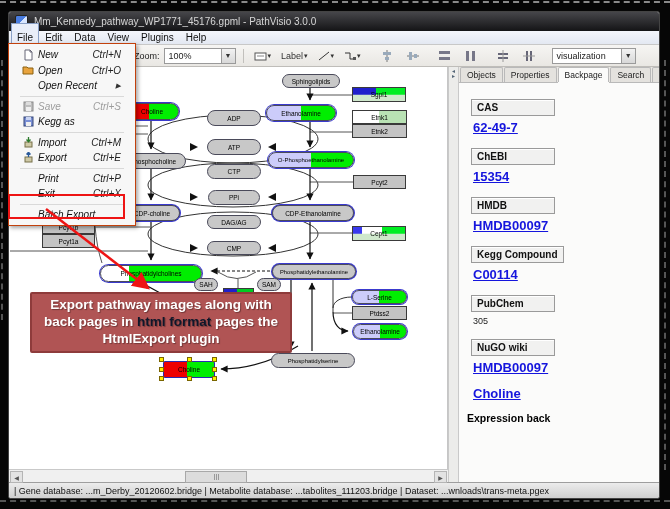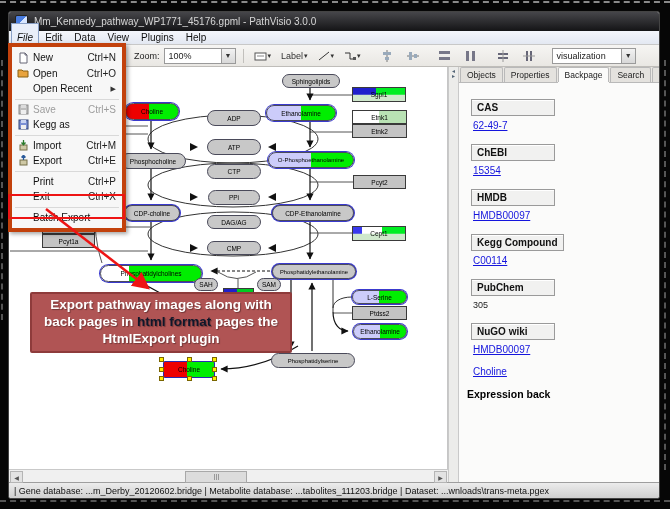--- a/index.html
+++ b/index.html
@@ -11,21 +11,21 @@
   
   #appwin{position:absolute;left:8px;top:11px;width:650px;height:486px;background:#f0efed;
           border:1px solid #444;border-radius:3px;overflow:hidden;display:flex;flex-direction:column;}
   #titlebar{height:19px;background:linear-gradient(#46464a,#141416);display:flex;align-items:center;
             padding:0 6px;color:#d6d6d6;font-size:10px;flex:0 0 auto;}
   #titlebar .appicon{width:11px;height:11px;margin-right:6px;border-radius:2px;
       background:linear-gradient(135deg,#4a7de0 0 50%,#d8e6ff 50% 100%);border:1px solid #222;}
   #menubar{height:13px;background:linear-gradient(#f4f6fb,#e3e8f2);display:flex;align-items:center;
            font-size:10px;color:#111;border-bottom:1px solid #c8c8c8;flex:0 0 auto;padding-left:2px;}
   .menu-item{padding:4px 6px;height:13px;display:flex;align-items:center;}
-  .menu-item.open{background:#e9eef9;border:1px solid #8aa0c6;padding:7px 5px;font-style:italic;}
+  .menu-item.open{background:#e9eef9;border:1px solid #8aa0c6;padding:7px 5px;}
   #toolbar{height:21px;background:linear-gradient(#f6f5f3,#e9e7e3);border-bottom:1px solid #bfbdb9;
            display:flex;align-items:center;font-size:9px;color:#222;flex:0 0 auto;padding-left:125px;gap:4px;}
   .combo{background:#fff;border:1px solid #9a9a9a;height:14px;display:flex;align-items:center;
          font-size:9px;padding-left:4px;position:relative;}
   .combo .caret{margin-left:auto;width:13px;height:100%;background:linear-gradient(#f2f2f2,#d8d8d8);
          border-left:1px solid #9a9a9a;display:flex;align-items:center;justify-content:center;font-size:7px;color:#333;}
   .tbtn{height:16px;min-width:16px;display:flex;align-items:center;justify-content:center;gap:1px;
         border:1px solid transparent;border-radius:2px;padding:0 2px;color:#333;}
   .tsep{width:1px;height:14px;background:#c2c0bc;margin:0 3px;}
   .caret-sm{font-size:7px;color:#333;}
@@ -50,21 +50,21 @@
   #sidepanel{width:200px;flex:0 0 auto;background:#fbfbfa;display:flex;flex-direction:column;min-height:0;}
   #tabsrow{display:flex;height:15px;background:#e9e7e3;border-bottom:1px solid #b9b9b9;font-size:8.5px;flex:0 0 auto;}
   .tab{padding:1px 6px;border:1px solid #b9b9b9;border-bottom:none;background:#e4e2de;display:flex;align-items:center;
        border-radius:2px 2px 0 0;margin-left:1px;color:#222;}
   .tab.active{background:#fbfbfa;position:relative;top:0;font-weight:normal;box-shadow:0 1px 0 #fbfbfa;}
   #panelbody{flex:1 1 auto;overflow:hidden;padding:14px 0 0 12px;}
   #bp-heading{color:#1a60c8;font-weight:bold;font-size:11px;margin-bottom:22px;}
   .bp-section{margin-bottom:11px;}
   .bp-header{display:inline-block;min-width:72px;background:#f1f1f0;border:1px solid #9a9a9a;
              box-shadow:inset 0 1px 0 #fff;padding:2px 5px;font-size:10px;font-weight:bold;color:#111;}
-  .bp-link{display:block;margin:4px 0 0 2px;font-size:10px;font-weight:normal;color:#1515dd;text-decoration:underline;}
+  .bp-link{display:block;margin:4px 0 0 2px;font-size:13px;font-weight:bold;color:#1515dd;text-decoration:underline;}
   .bp-value{display:block;margin:4px 0 0 2px;font-size:9px;color:#222;}
   #bp-footer{font-weight:bold;font-size:10.5px;color:#000;margin-top:4px;margin-left:-4px;}
 
   
   .node{position:absolute;display:flex;align-items:center;justify-content:center;font-size:6.5px;
         color:#000;white-space:nowrap;overflow:hidden;box-sizing:border-box;}
   .pill{border-radius:9px;border:1px solid #4a4a5a;background:#c8c8c8;}
   .blue-rim{box-shadow:0 0 0 1px #3a3ace;}
   .fill-redgreen{background:linear-gradient(90deg,#ee0000 0 45%,#00ee00 45% 100%);}
   .fill-lavgreen{background:linear-gradient(90deg,#ccccfa 0 50%,#00ee00 50% 100%);}
@@ -72,22 +72,22 @@
   .gbox{border:1px solid #3a3a3a;background:#c4c4c4;}
   .g-sgpl1{background-image:linear-gradient(90deg,#2020cc 0 45%,#00ee22 45% 100%);
            background-size:100% 52%;background-repeat:no-repeat;background-color:#cfe8cc;}
   .g-etnk1{background:linear-gradient(90deg,#ffffff 0 50%,#b9e2b4 50% 100%);}
   .g-cept1{background-image:linear-gradient(90deg,#3a3aee 0 18%,#ffffff 18% 55%,#00ee22 55% 100%);
            background-size:100% 52%;background-repeat:no-repeat;background-color:#cfe8cc;}
   .g-hidden{background:linear-gradient(90deg,#2020cc 0 45%,#00cc22 45% 100%);}
   .handle{position:absolute;width:5px;height:5px;background:#ffee00;border:1px solid #7a6600;box-sizing:border-box;}
 
   
-  #filemenu{position:absolute;left:8px;top:43px;width:110px;background:#f7f7f7;border:4px solid #c2410c;
-            box-shadow:2px 2px 4px rgba(0,0,0,.35);z-index:20;font-size:10px;color:#111;padding:3px 0;}
+  #filemenu{position:absolute;left:8px;top:43px;width:110px;background:#f7f7f7;border:1px solid #c2410c;
+            box-shadow:2px 2px 4px rgba(0,0,0,.35);z-index:20;font-size:10px;color:#111;padding:3px 8px;font-style:italic;}
   .fm-item{height:15.5px;display:flex;align-items:center;padding:0 6px 0 4px;}
   .fm-item .fm-icon{width:14px;flex:0 0 auto;display:flex;align-items:center;justify-content:center;}
   .fm-item .fm-label{margin-left:3px;}
   .fm-item .fm-short{margin-left:auto;color:#222;}
   .fm-item.disabled .fm-label,.fm-item.disabled .fm-short{color:#9d9d9d;}
   .fm-sep{height:1px;background:#d9d9d9;margin:2px 3px;}
   .fm-sub{margin-left:auto;font-size:7px;color:#333;}
   #redbox{position:absolute;left:8px;top:194px;width:113px;height:21px;border:2px solid #ee1414;z-index:30;}
   #callout{position:absolute;left:30px;top:292px;width:254px;z-index:10;background:#b05454;
            border:2px solid #8e3b3b;border-radius:2px;color:#fff;font-weight:bold;font-size:13.5px;

